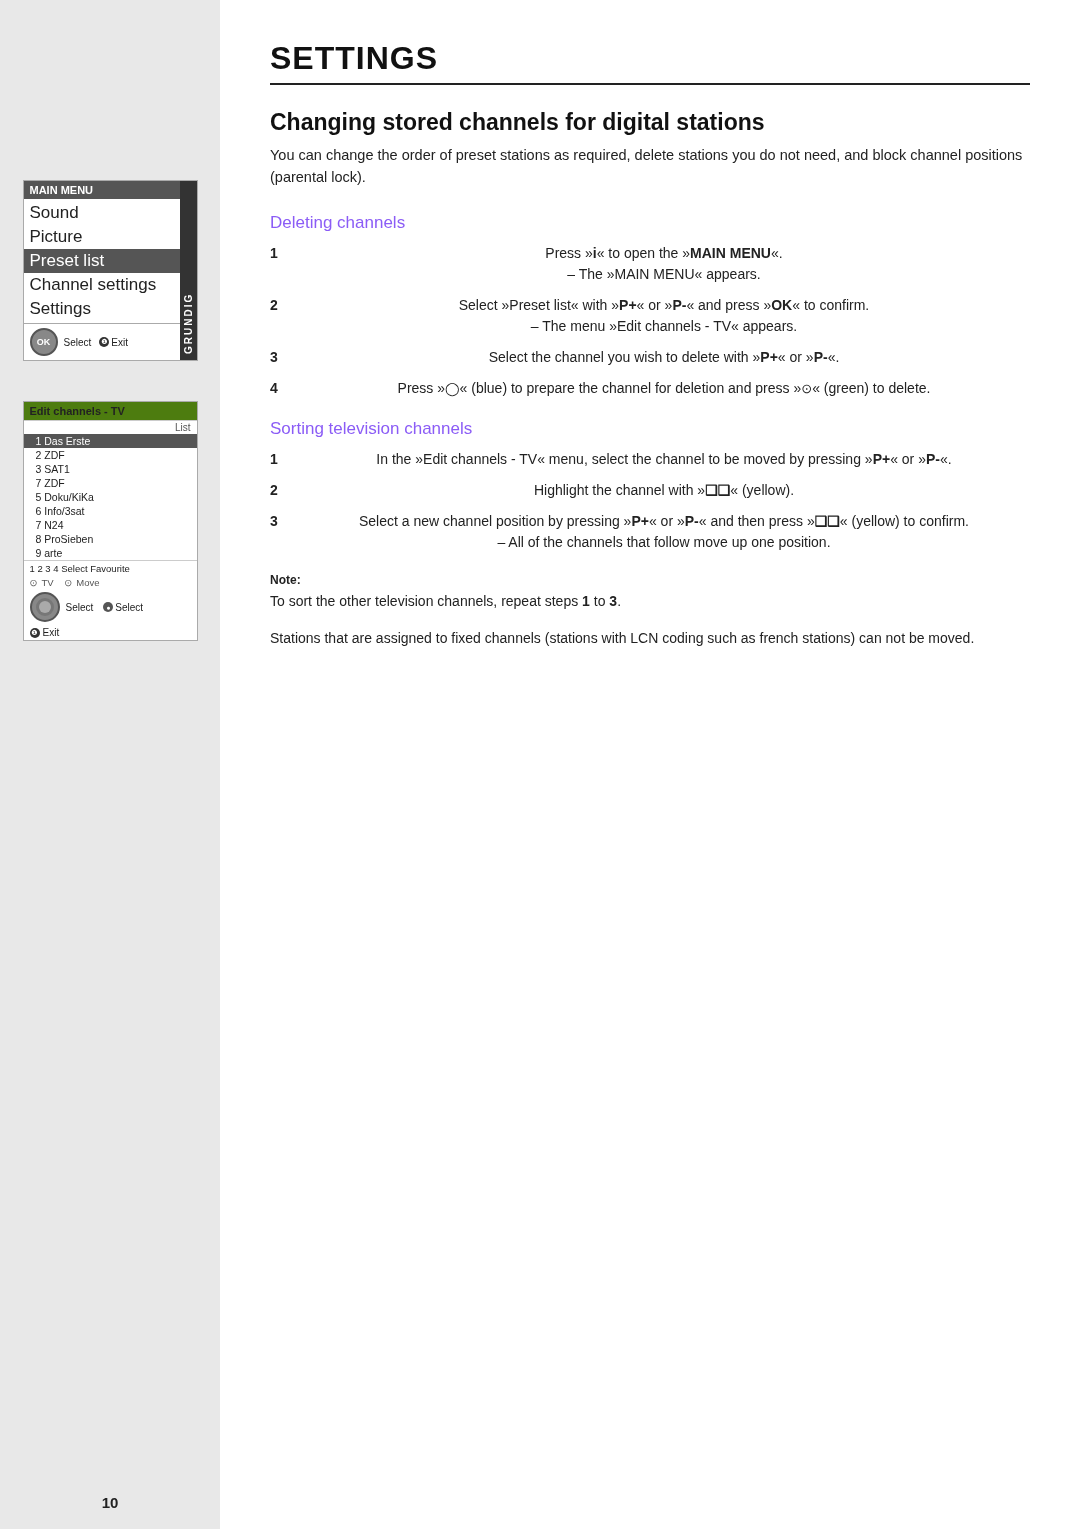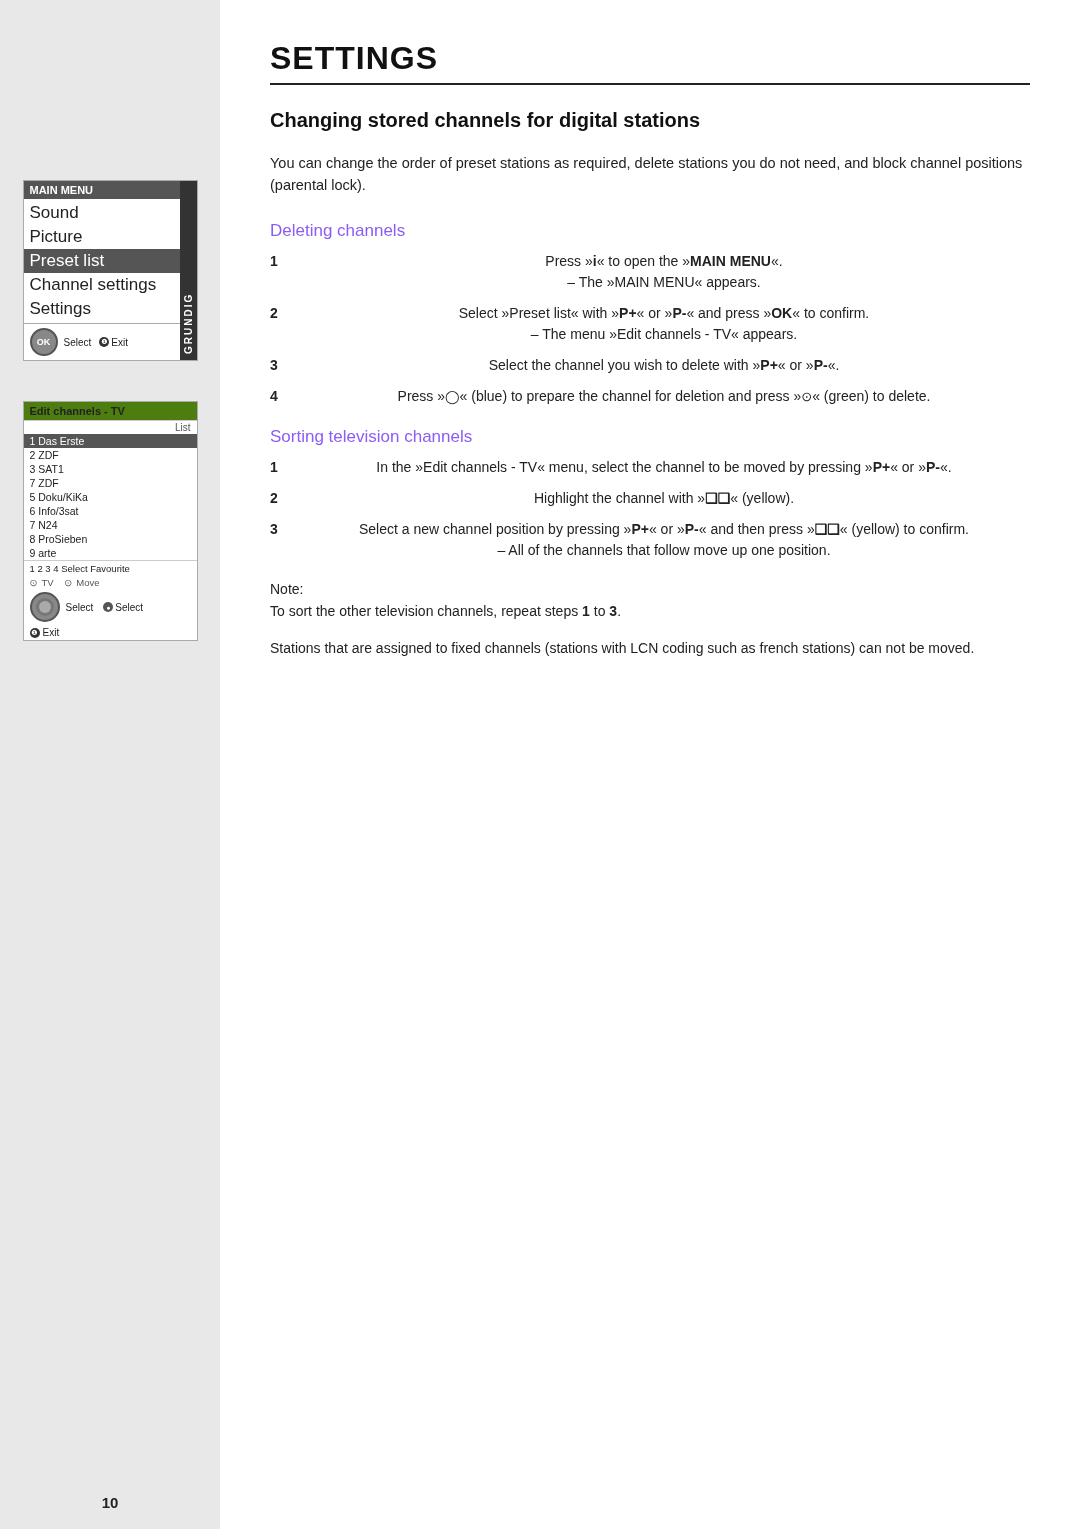--- a/index.html
+++ b/index.html
@@ -138,21 +138,21 @@
       padding: 3px 6px;
     }
     .edit-list-header {
       display: flex;
       justify-content: flex-end;
       padding: 1px 6px;
       font-size: 10px;
       color: #555;
     }
     .edit-channel-item {
-      padding: 1px 6px;
+      padding: 1px 12px;
       font-size: 10.5px;
       color: #222;
     }
     .edit-channel-item.selected {
       background: #555;
       color: #fff;
     }
     .edit-footer-top {
       border-top: 1px solid #ccc;
       padding: 2px 6px;
@@ -227,24 +227,24 @@
       font-weight: 900;
       letter-spacing: 1px;
       color: #111;
       border-bottom: 2px solid #222;
       padding-bottom: 6px;
       margin-bottom: 24px;
       text-transform: uppercase;
     }
 
     .section-title {
-      font-size: 20px;
+      font-size: 23px;
       font-weight: bold;
       color: #111;
-      margin-bottom: 20px;
+      margin-bottom: 8px;
     }
 
     .intro-text {
       font-size: 14.5px;
       line-height: 1.55;
       color: #222;
       margin-bottom: 24px;
     }
 
     .subsection-title {
@@ -274,22 +274,22 @@
     }
     .step-text {
       flex: 1;
       text-align: center;
     }
     .step-text b {
       font-weight: bold;
     }
 
     .note-label {
-      font-weight: normal;
-      font-size: 14px;
+      font-weight: bold;
+      font-size: 12px;
       margin-bottom: 4px;
     }
     .note-text {
       font-size: 14px;
       line-height: 1.5;
       color: #222;
       margin-bottom: 16px;
     }
   </style>
 </head>

